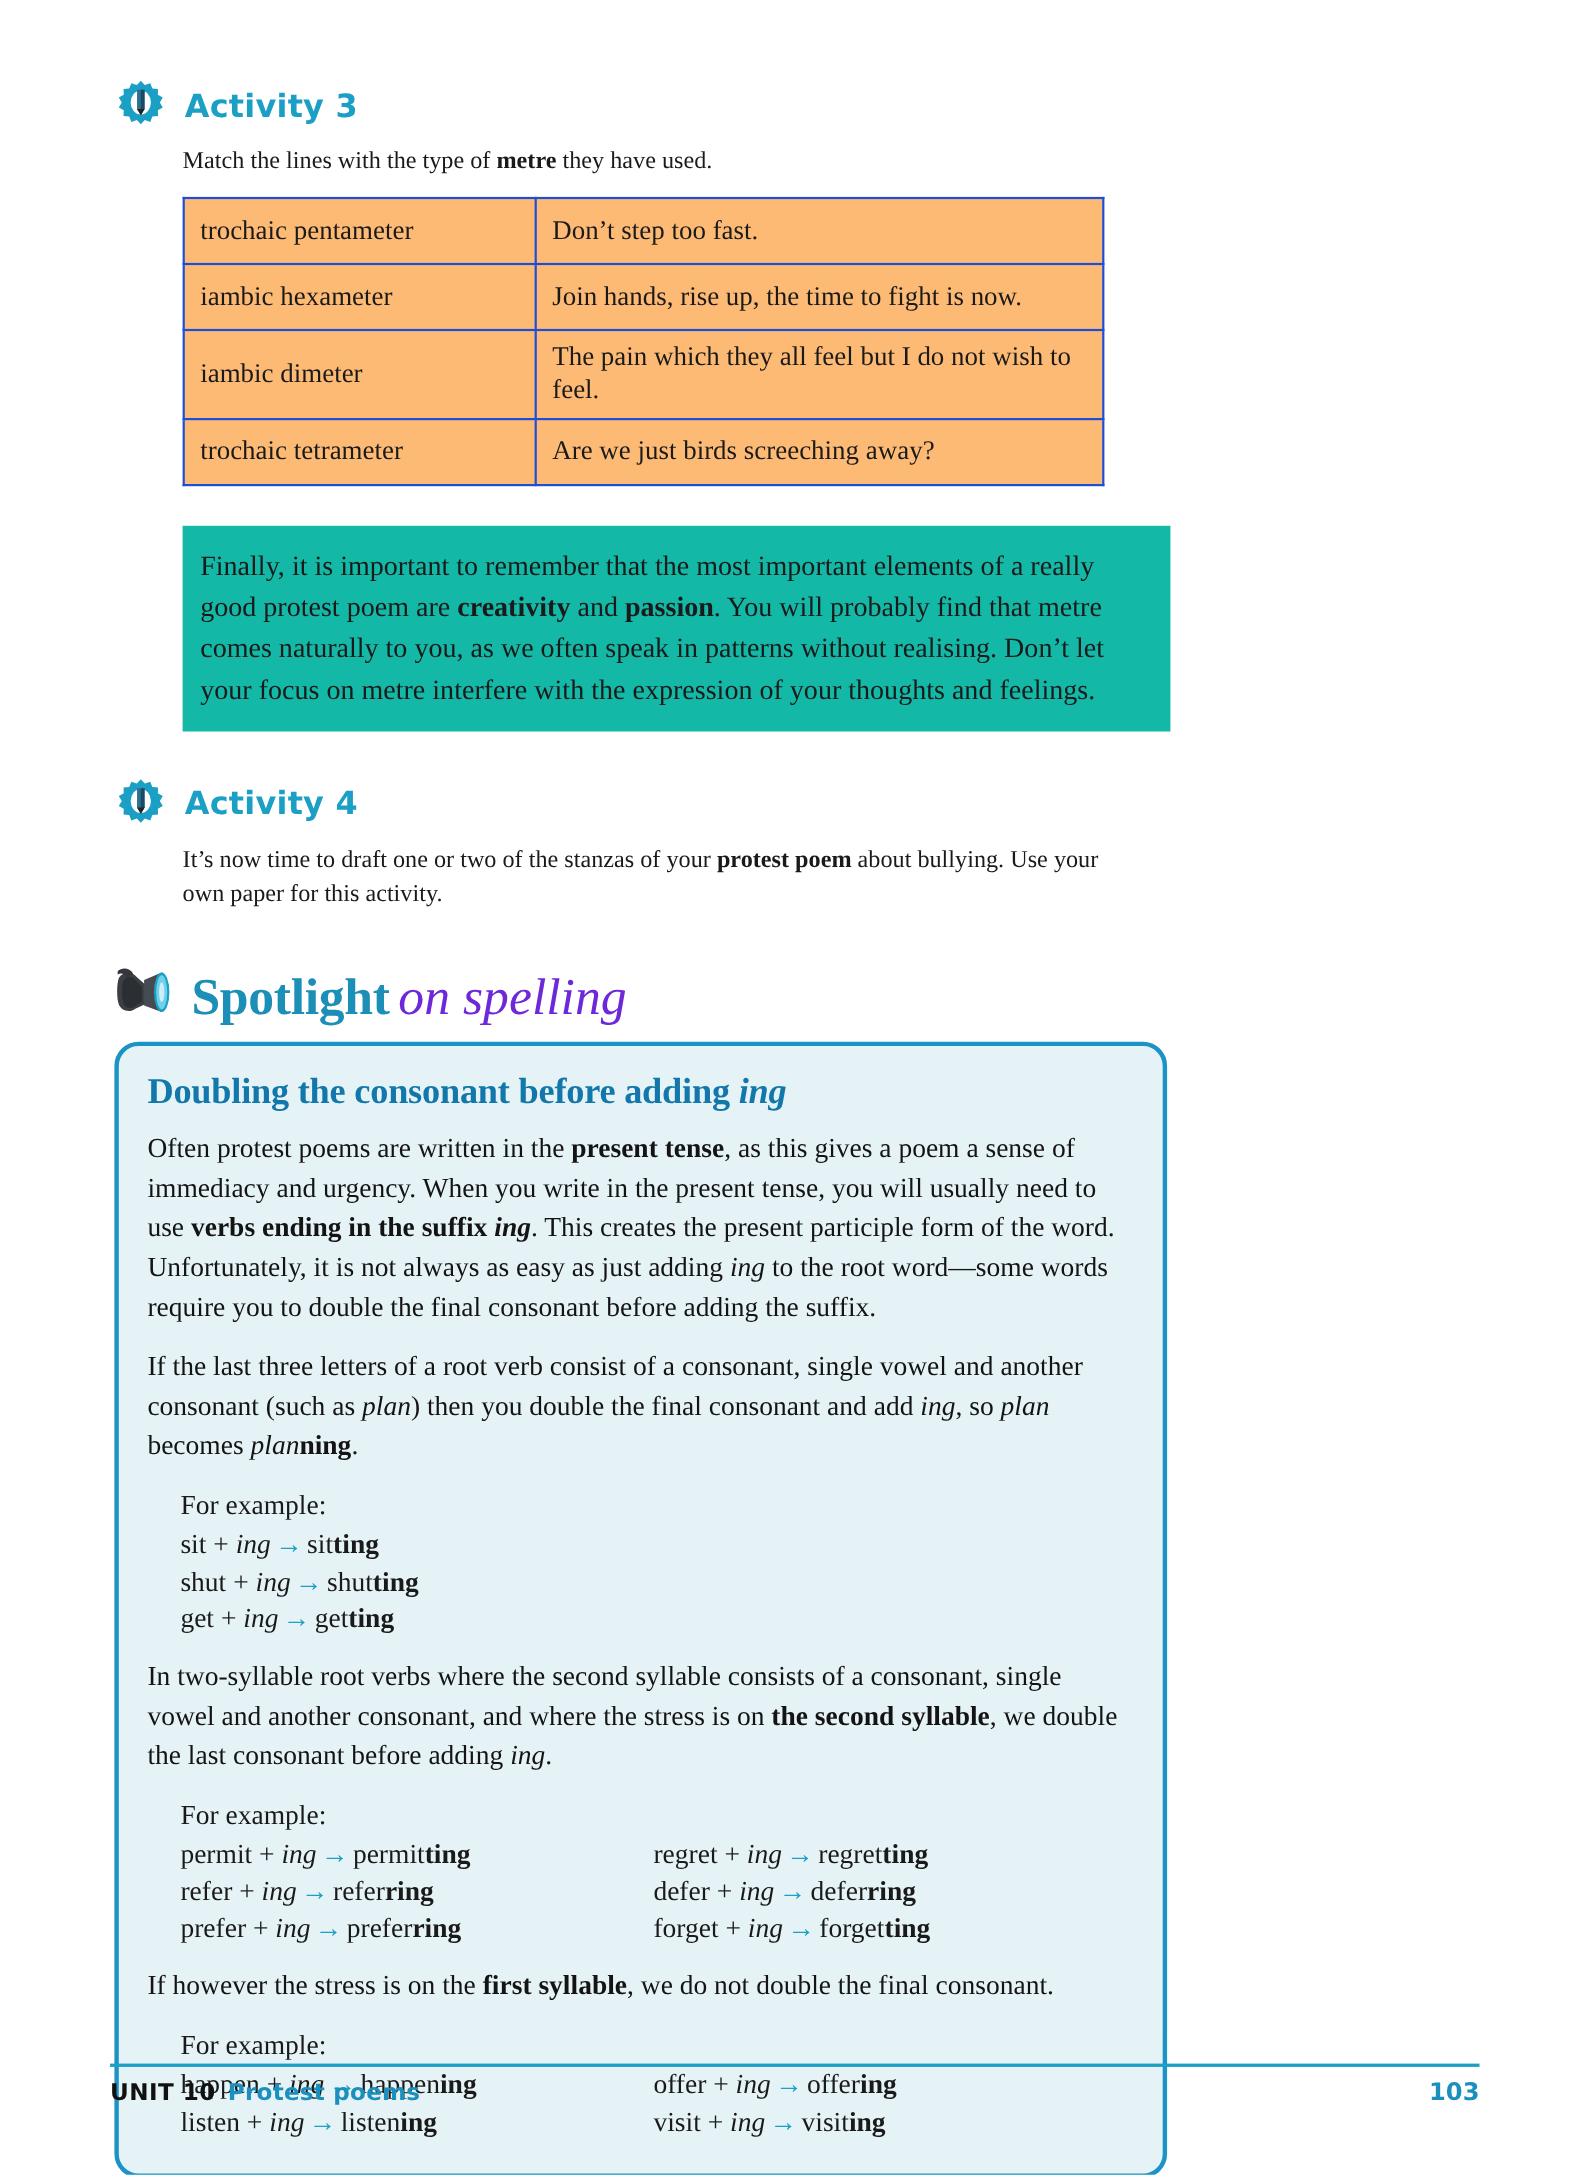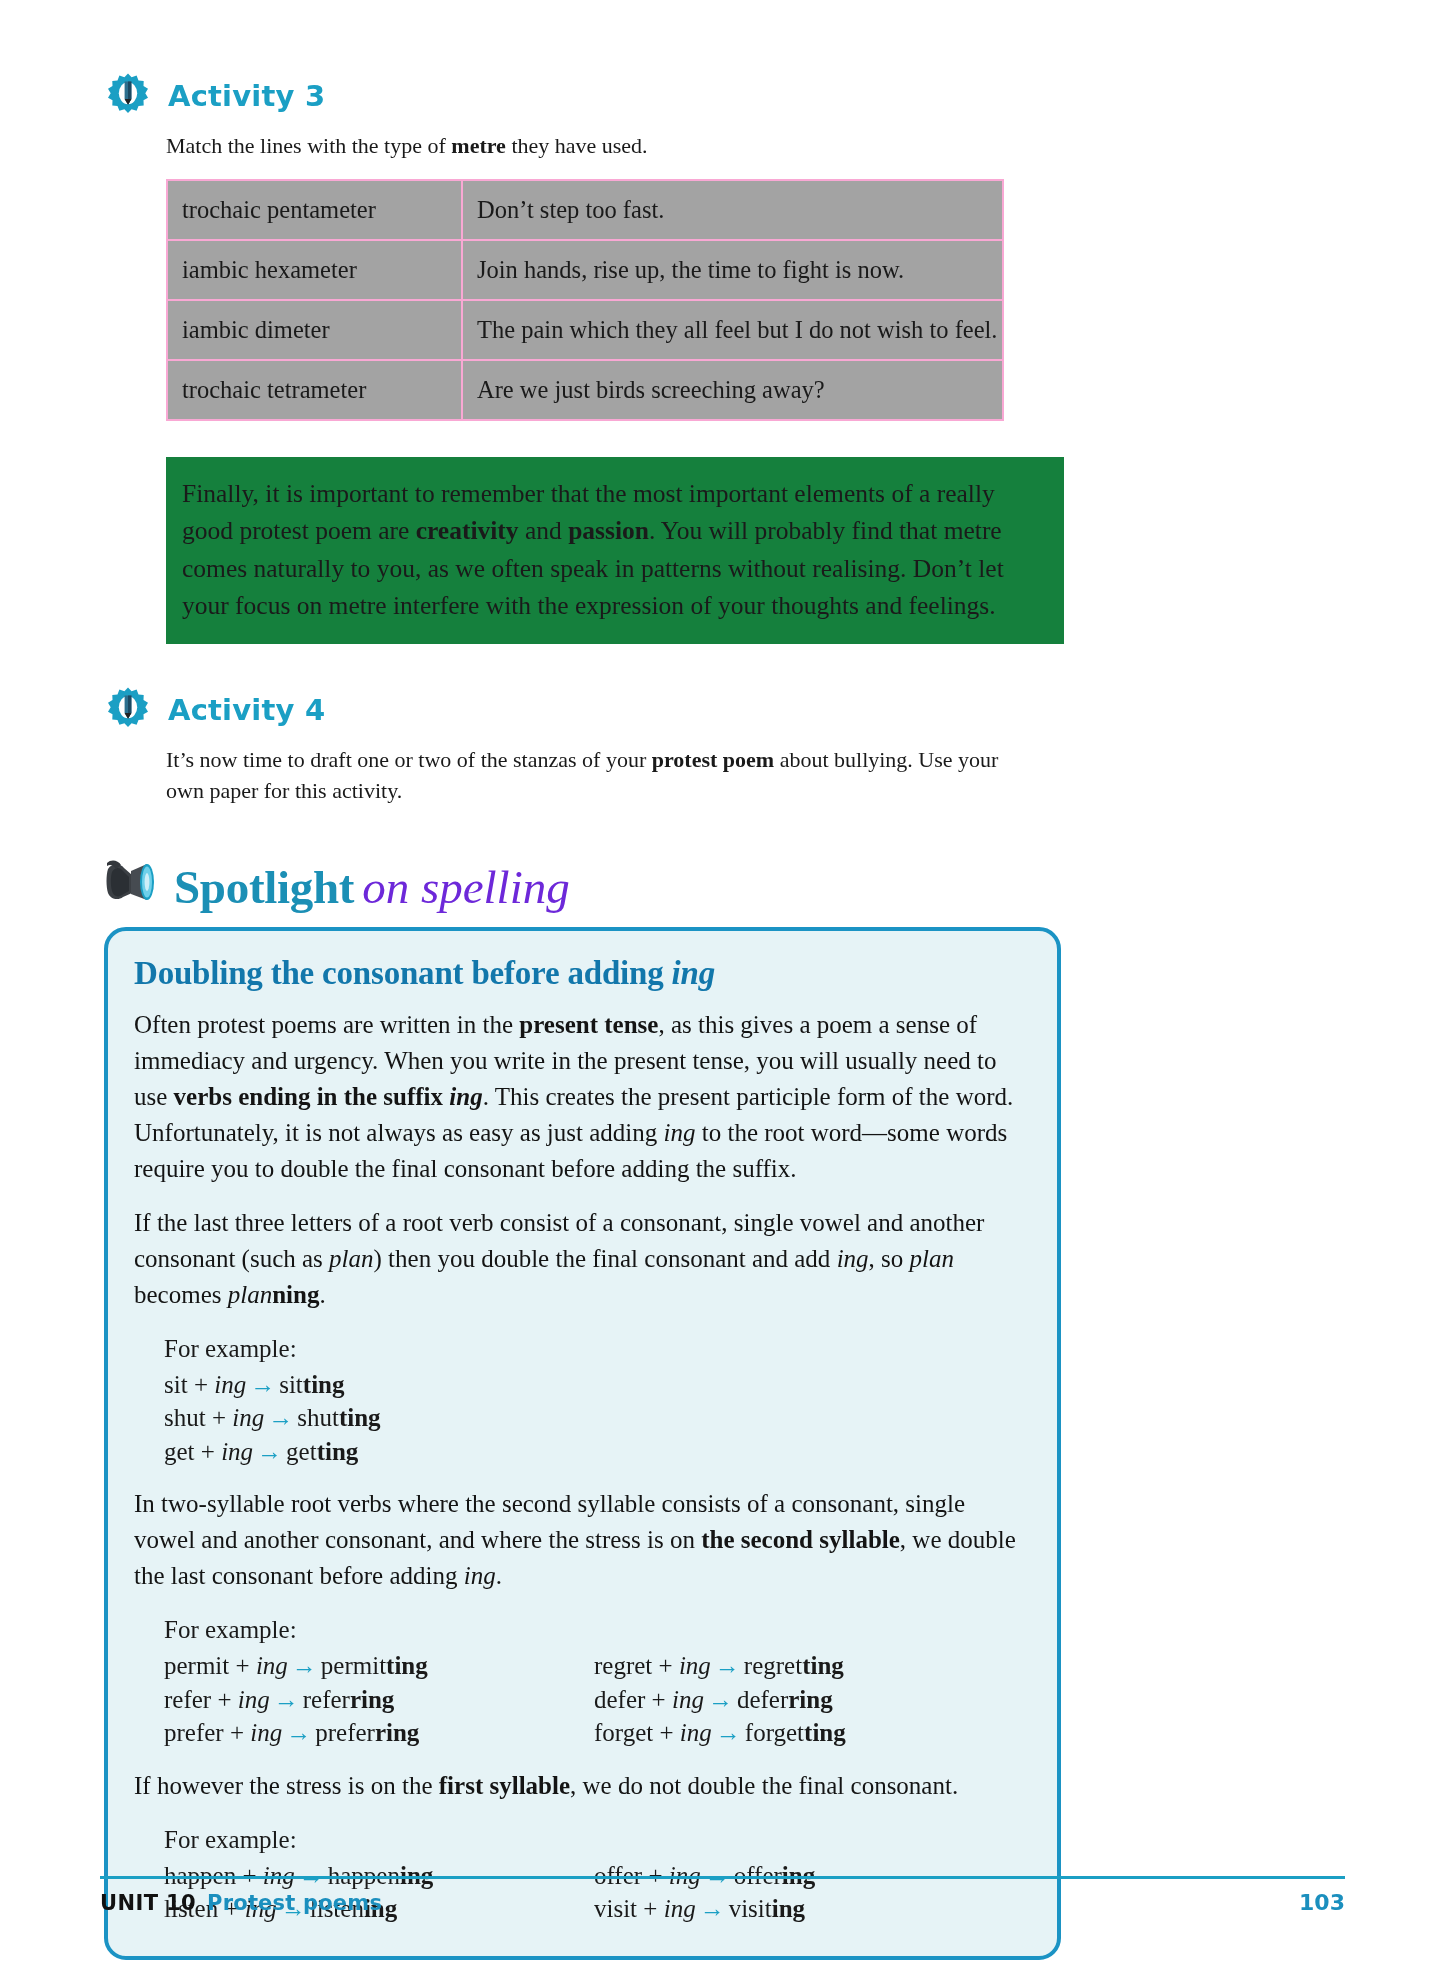--- a/index.html
+++ b/index.html
@@ -50,35 +50,35 @@
   .activity-body b{font-weight:700;}
 
   
   .match-table{
     margin:18px 0 0 66px;
     width:838px;
     border-collapse:collapse;
     table-layout:fixed;
   }
   .match-table td{
-    border:2px solid #f9a8d4;
-    padding:9px 1px 11px 14px;
+    border:2px solid #1d4ed8;
+    padding:9px 26px 11px 14px;
     font-size:24.5px;
     line-height:1.2;
     vertical-align:middle;
     height:38px;
-    background:#a3a3a3;
+    background:#fdba74;
   }
   .match-table td.col-a{width:278px;}
 
   
   .note-box{
     margin:36px 0 0 66px;
     width:898px;
-    background:#15803d;
+    background:#14b8a6;
     padding:18px 16px 20px 16px;
     box-sizing:border-box;
   }
   .note-box p{
     margin:0;
     font-size:25.5px;
     line-height:1.46;
   }
   .note-box b{font-weight:700;}
 

